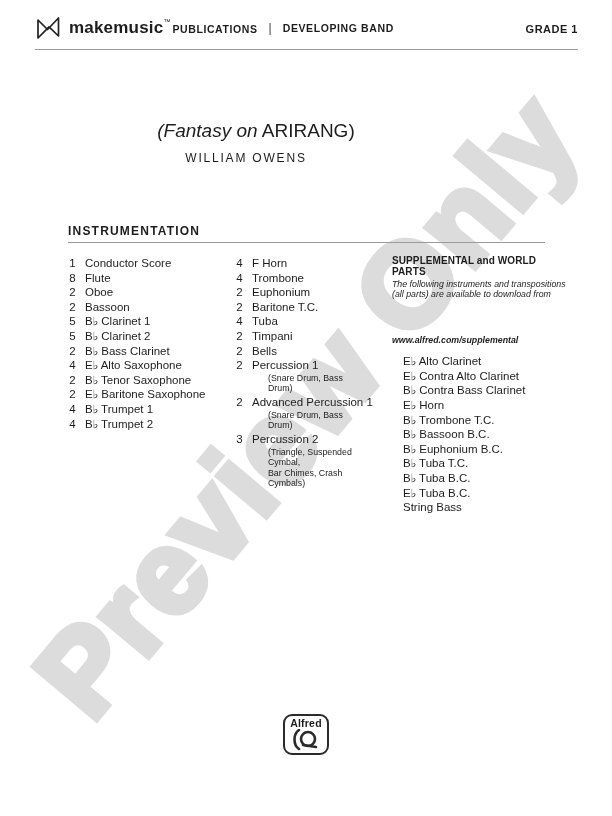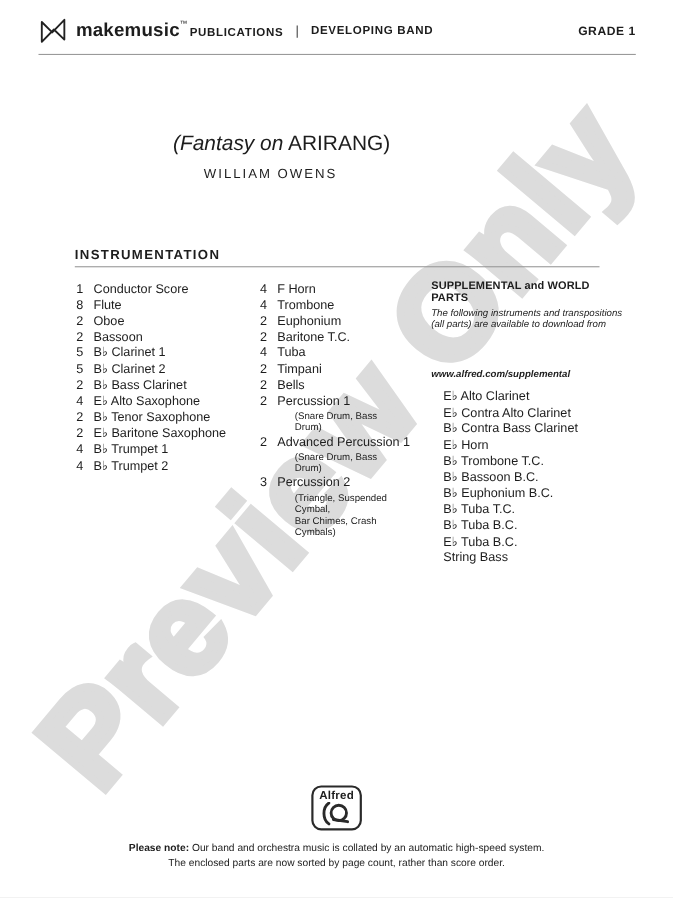--- a/index.html
+++ b/index.html
@@ -250,18 +250,14 @@
     <span class="alfred-word">Alfred</span>
     <span style="display:inline-flex;margin-top:0px;">
       <svg width="32" height="22" viewBox="0 0 32 22">
         <path d="M9,1 C3,5 3,16 9,20" fill="none" stroke="#2a2a2a" stroke-width="2.6" stroke-linecap="round"></path>
         <circle cx="18" cy="10" r="7" fill="none" stroke="#2a2a2a" stroke-width="2.6"></circle>
         <path d="M13,16 L26,18" fill="none" stroke="#2a2a2a" stroke-width="2.6" stroke-linecap="round"></path>
       </svg>
     </span>
   </div>
 
-  <div class="abs footnote">
-    <div><b>Please note:</b><span> Our band and orchestra music is collated by an automatic high-speed system.</span></div>
-    <div>The enclosed parts are now sorted by page count, rather than score order.</div>
-  </div>
 
 </div>
 
 </body></html>

